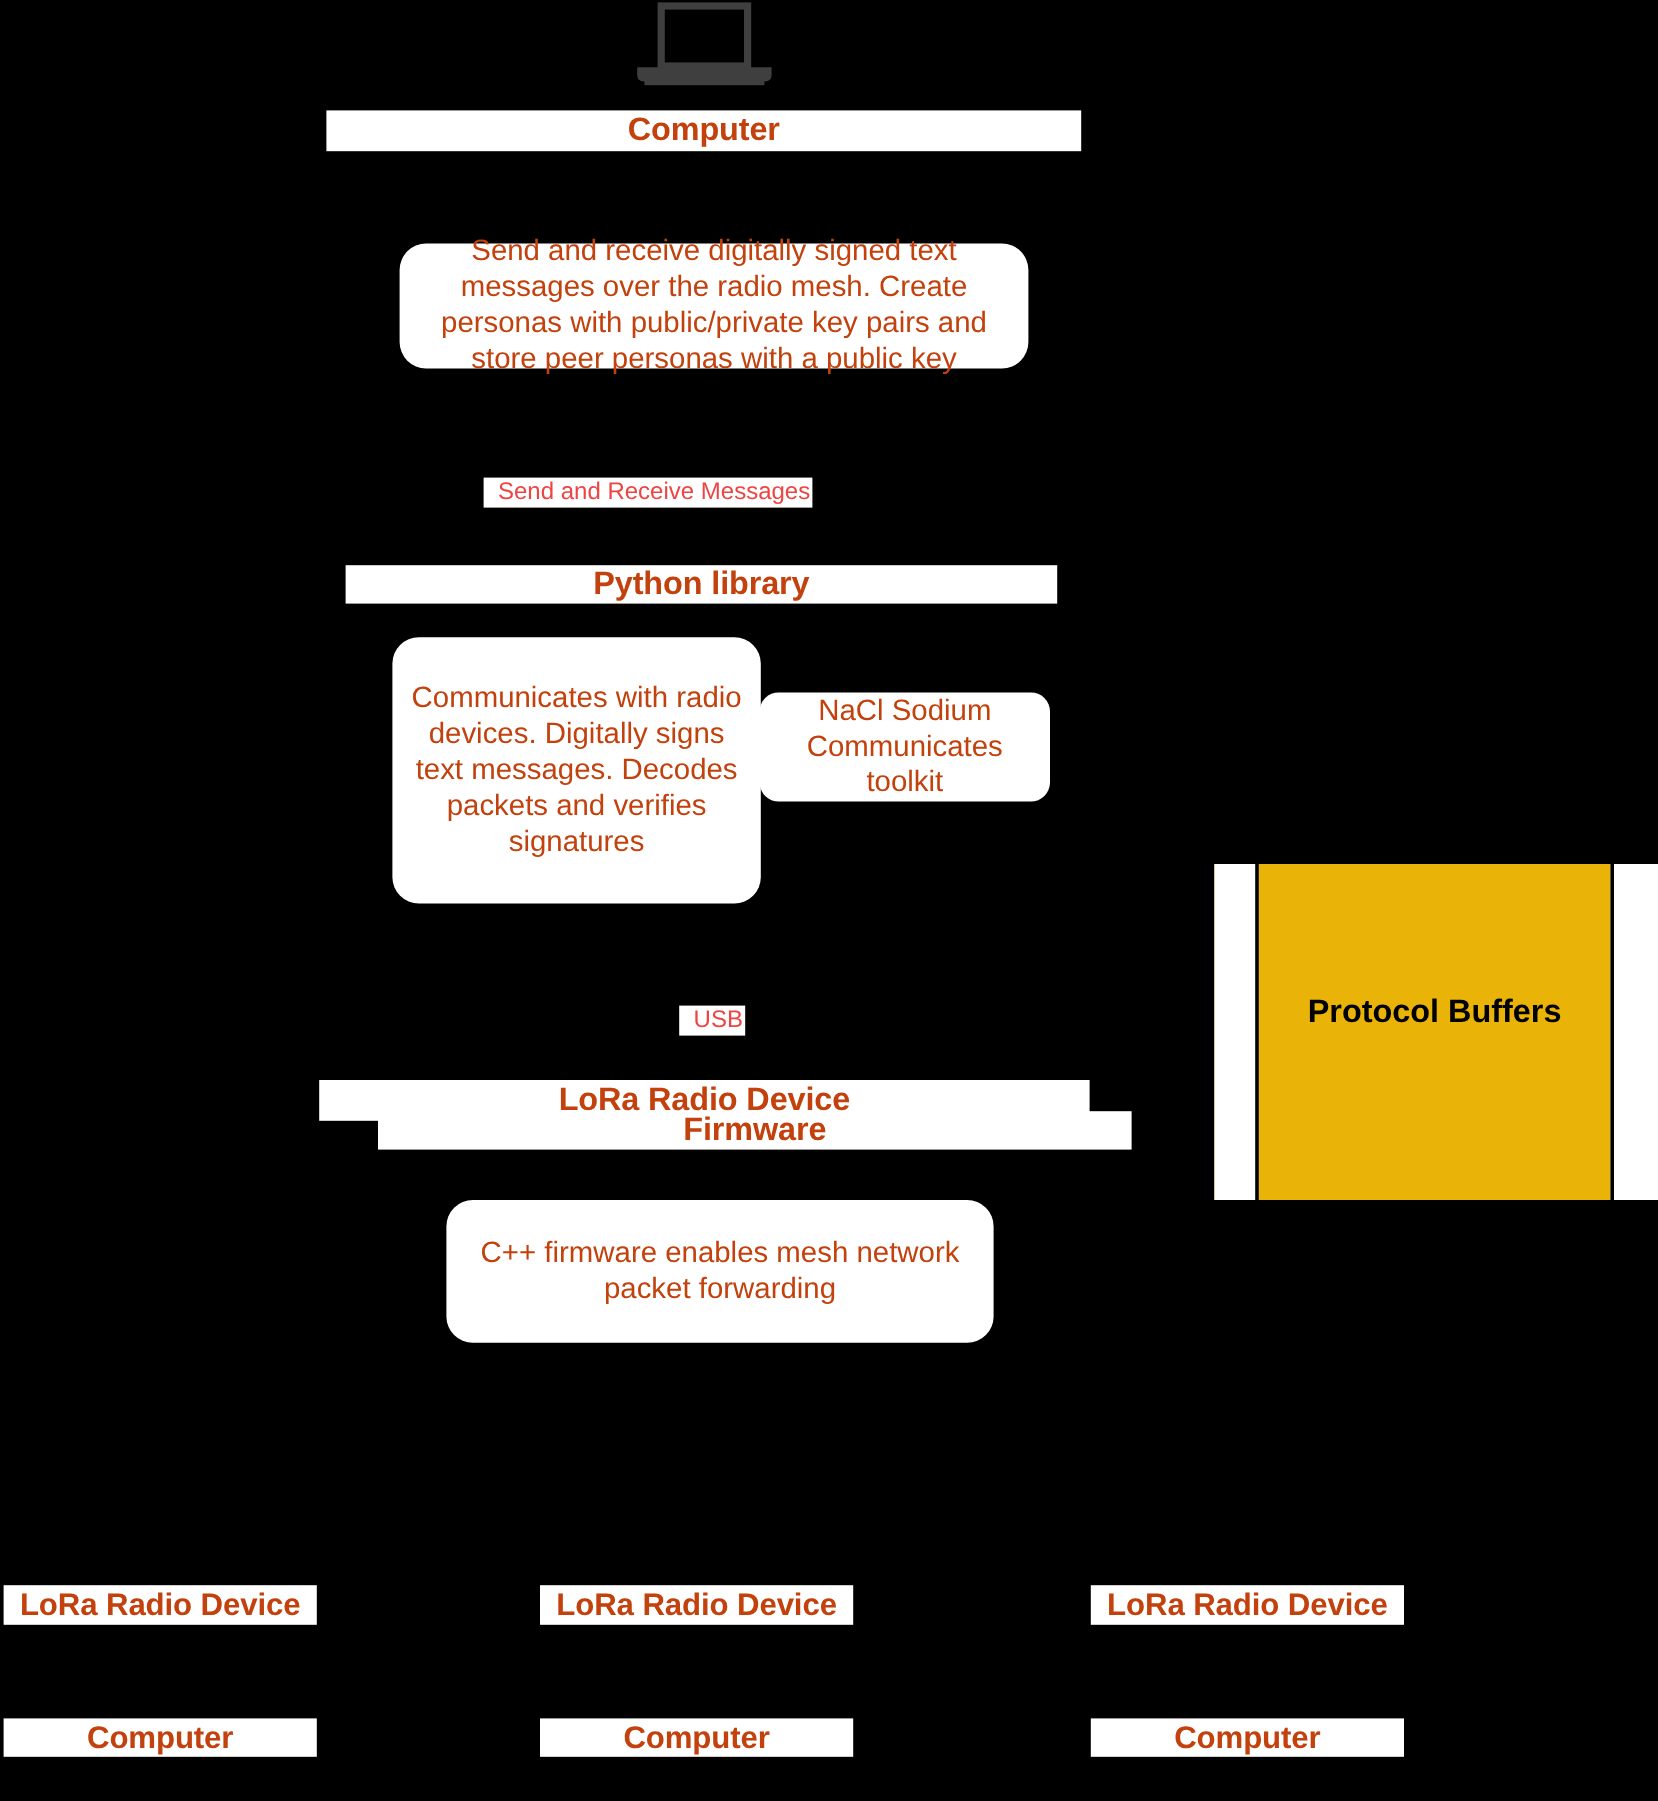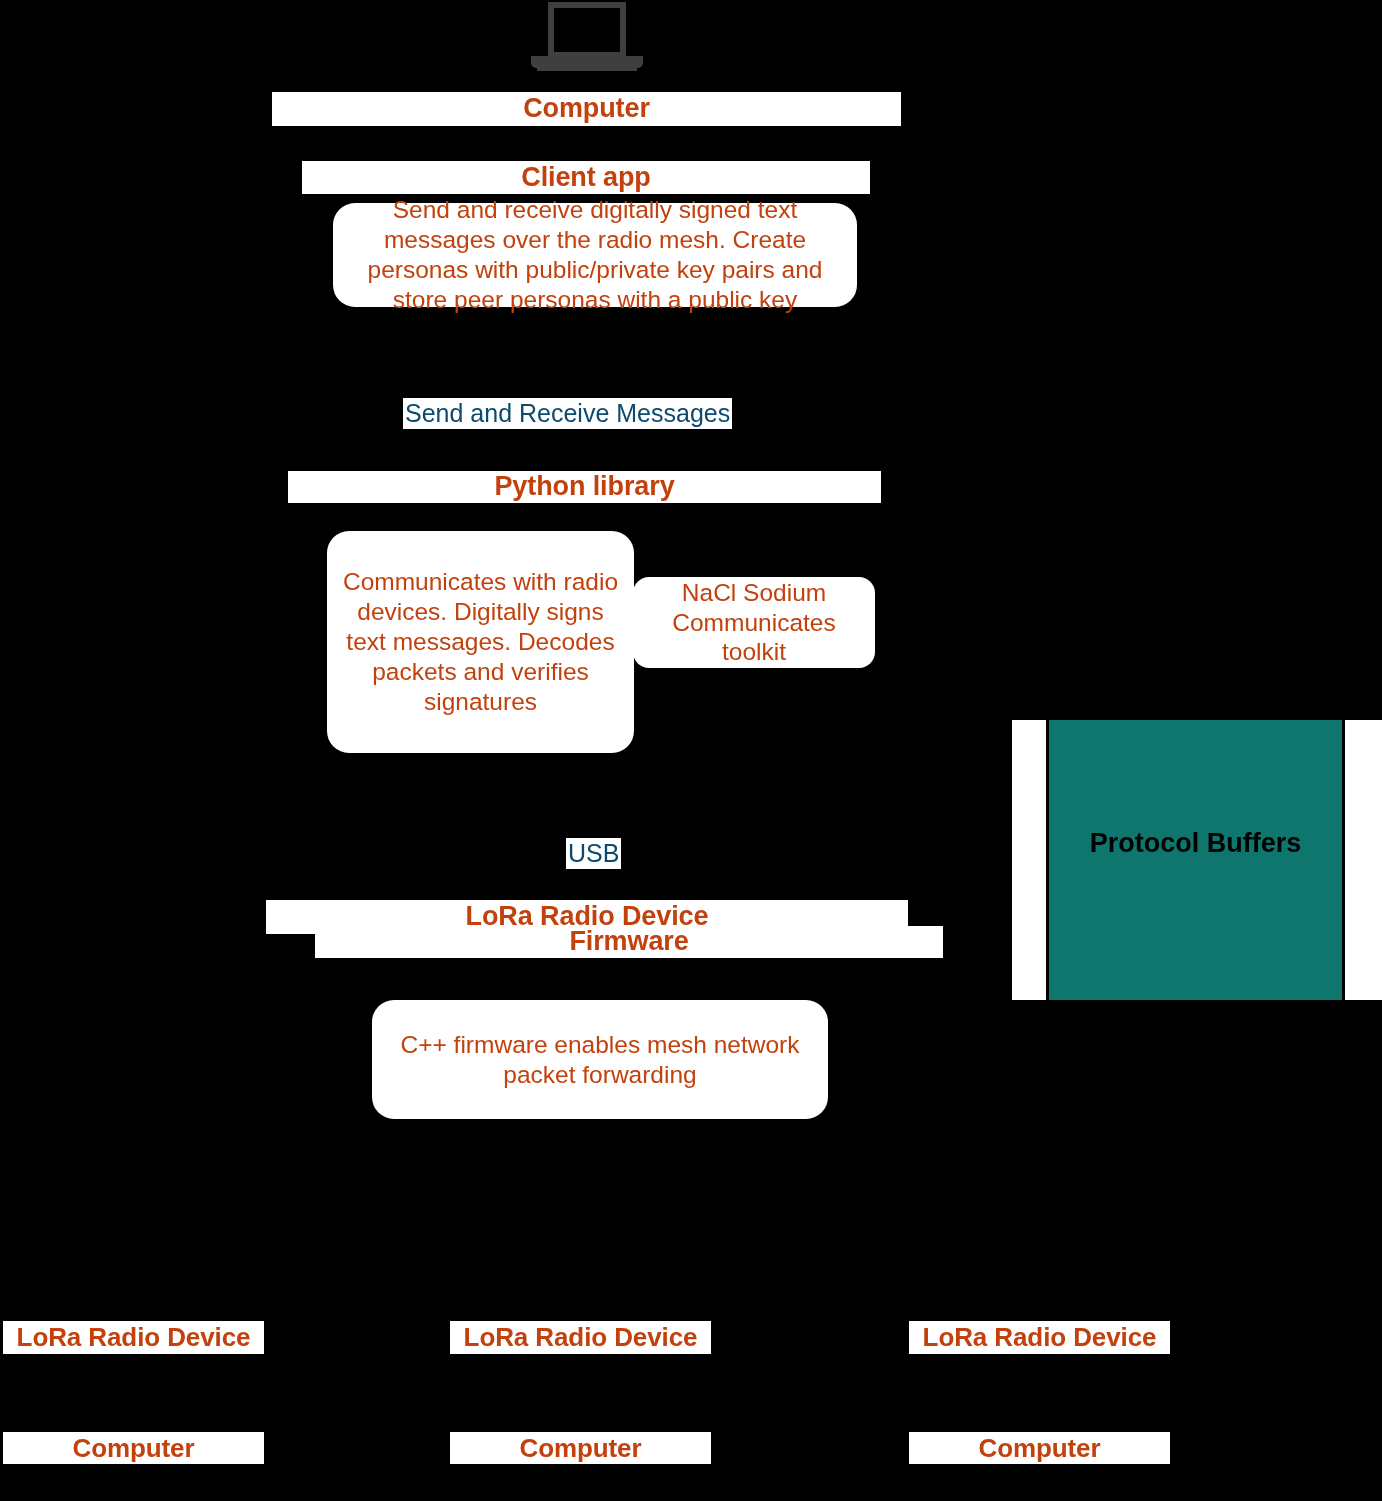--- a/index.html
+++ b/index.html
@@ -37,44 +37,44 @@
     font-weight: bold;
     font-size: 26px;
     letter-spacing: -0.1px;
   }
   .bar-lg { font-size: 27px; }
 
   
   .edge-label {
     position: absolute;
     background: #ffffff;
-    color: #0c4a6e;
-    font-size: 25px;
+    color: #ef4444;
+    font-size: 20px;
     font-weight: normal;
     line-height: 1.12;
-    padding: 1px 2px 2px 2px;
+    padding: 1px 2px 2px 12px;
     white-space: nowrap;
     box-sizing: border-box;
   }
 
   
   .card {
     border-radius: 22px;
     font-size: 24.5px;
     font-weight: normal;
     padding: 6px 10px;
     line-height: 1.22;
   }
   .card-sm { border-radius: 16px; }
 
   
   .pb-note {
     position: absolute;
     box-sizing: border-box;
-    background: #0f766e;
+    background: #eab308;
     display: flex;
     flex-direction: row;
     align-items: stretch;
   }
   .pb-gutter-left {
     width: 34px;
     flex: 0 0 34px;
     border-right: 3px solid #000000;
     background: #ffffff;
   }
@@ -146,23 +146,20 @@
   <div class="laptop" style="left:531px; top:2px;">
     <div class="laptop-screen"></div>
     <div class="laptop-base"></div>
     <div class="laptop-foot"></div>
   </div>
 
   <div class="node bar bar-lg" style="left:272px; top:92px; width:629px; height:34px;">
     <span>Computer</span>
   </div>
 
-  <div class="node bar bar-lg" style="left:302px; top:161px; width:568px; height:33px;">
-    <span>Client app</span>
-  </div>
 
   <div class="node card" style="left:333px; top:203px; width:524px; height:104px;">
     <span>Send and receive digitally signed text messages over the radio mesh. Create personas with public/private key pairs and store peer personas with a public key</span>
   </div>
 
   <div class="edge-label" style="left:403px; top:398px;">
     <span>Send and Receive Messages</span>
   </div>
 
   <div class="node bar bar-lg" style="left:288px; top:471px; width:593px; height:32px;">

